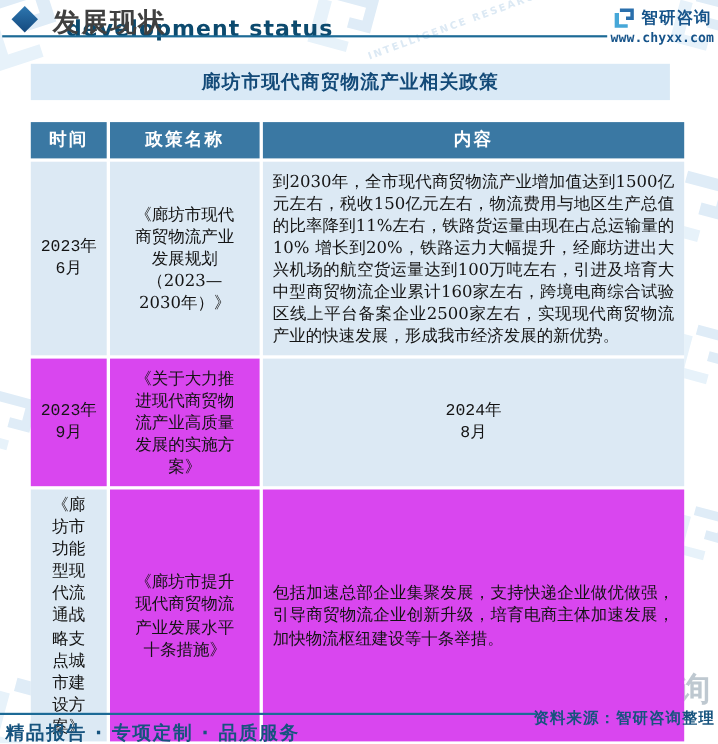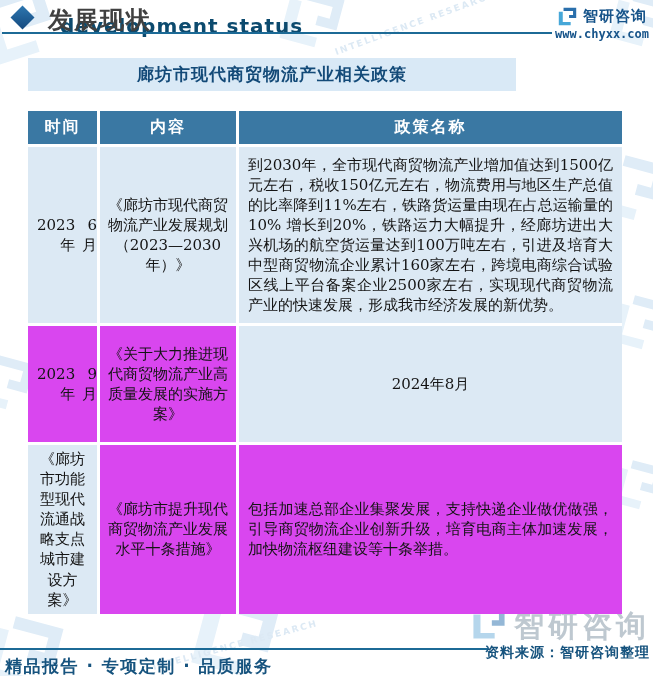--- a/index.html
+++ b/index.html
@@ -28,37 +28,37 @@
              color:#404040;letter-spacing:2px;z-index:1;
              font-family:"DejaVu Serif","Liberation Serif",serif;}
   .hdr-rule{position:absolute;left:2px;top:32px;width:550px;height:2px;background:#1c6a96;}
   .brand{position:absolute;right:6px;top:7px;display:flex;align-items:center;gap:6px;}
   .brand .zy-glyph{width:19px;height:19px;}
   .brand-name{font-size:15px;font-weight:600;color:#17548a;letter-spacing:1px;}
   .brand-url{position:absolute;right:4px;top:27px;font-size:12px;font-weight:bold;color:#17548a;
              font-family:"DejaVu Sans Mono","Liberation Mono",monospace;}
 
   
-  .title-bar{position:absolute;left:28px;top:58px;width:488px;height:33px;background:#d9e9f6;
+  .title-bar{position:absolute;left:28px;top:58px;width:581px;height:33px;background:#d9e9f6;
              display:flex;align-items:center;justify-content:center;z-index:2;}
   .title-bar span{font-size:17px;font-weight:bold;color:#134a78;letter-spacing:1px;
                   font-family:"DejaVu Serif","Liberation Serif",serif;}
 
   
   .ptable{position:absolute;left:28px;top:111px;width:594px;z-index:2;
           display:grid;grid-template-columns:69px 136px 1fr;gap:3px;background:#fff;}
   .cell{box-sizing:border-box;}
   .th{background:#3a78a3;color:#fff;font-weight:bold;font-size:16px;letter-spacing:2px;
       display:flex;align-items:center;justify-content:center;min-height:33px;
       font-family:"DejaVu Sans","Liberation Sans",sans-serif;}
   .td{font-family:"DejaVu Serif","Liberation Serif",serif;color:#141414;font-size:15px;line-height:1.34;}
   .row-light{background:#dce9f4;}
   .row-dark{background:#d946ef;}
-  .c-time{display:flex;align-items:center;justify-content:center;text-align:right;}
-  .c-policy{display:flex;align-items:center;justify-content:center;text-align:center;padding:4px 6px;}
+  .c-time{display:flex;flex-direction:column;align-items:center;justify-content:center;text-align:right;font-family:Liberation Mono, monospace;}
+  .c-policy{display:flex;align-items:center;justify-content:center;text-align:center;padding:4px 16px;}
   .c-content{display:flex;align-items:center;padding:5px 9px;}
   .c-content span{text-align:justify;}
   .h-r1{min-height:176px;} .h-r2{min-height:92px;} .h-r3{min-height:116px;} .h-r4{min-height:82px;}
 
   
   .ftr-rule{position:absolute;left:0;top:648px;width:488px;height:2px;background:#1c6a96;z-index:2;}
   .ftr-tagline{position:absolute;left:5px;top:655px;font-size:17px;font-weight:bold;
                color:#16537e;letter-spacing:1.5px;z-index:3;}
   .ftr-source{position:absolute;right:3px;top:644px;font-size:14px;font-weight:bold;
               color:#16537e;letter-spacing:1px;z-index:3;}
@@ -150,22 +150,22 @@
     </div>
     <div class="brand-url">www.chyxx.com</div>
   </div>
 
   <div class="title-bar">
     <span>廊坊市现代商贸物流产业相关政策</span>
   </div>
 
   <div class="ptable">
     <div class="cell th">时间</div>
+    <div class="cell th">政策名称</div>
     <div class="cell th">内容</div>
-    <div class="cell th">政策名称</div>
 
     <div class="cell td row-light c-time h-r1">
       <span>2023年</span>
       <span>6月</span>
     </div>
     <div class="cell td row-light c-policy h-r1">
       <span>《廊坊市现代商贸物流产业发展规划（2023—2030年）》</span>
     </div>
     <div class="cell td row-light c-content h-r1">
       <span>到2030年，全市现代商贸物流产业增加值达到1500亿元左右，税收150亿元左右，物流费用与地区生产总值的比率降到11%左右，铁路货运量由现在占总运输量的10% 增长到20%，铁路运力大幅提升，经廊坊进出大兴机场的航空货运量达到100万吨左右，引进及培育大中型商贸物流企业累计160家左右，跨境电商综合试验区线上平台备案企业2500家左右，实现现代商贸物流产业的快速发展，形成我市经济发展的新优势。</span>

